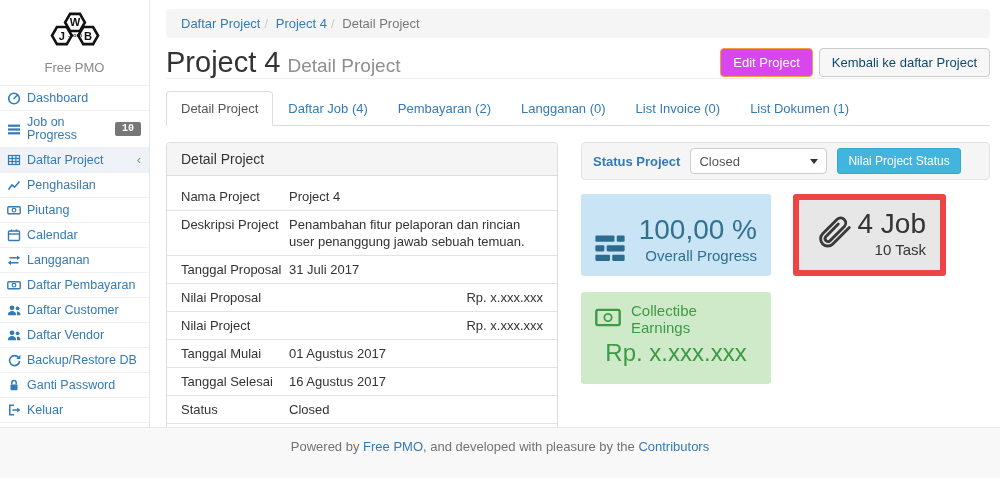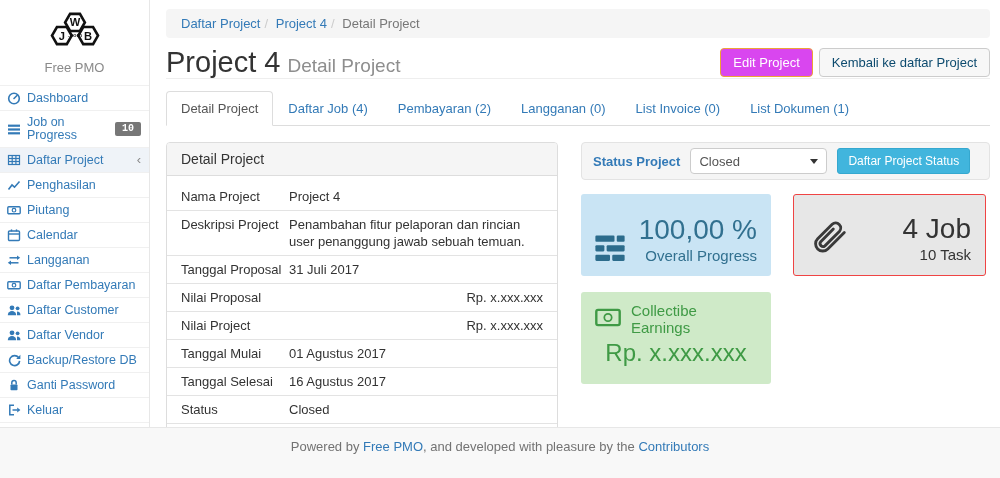--- a/index.html
+++ b/index.html
@@ -65,21 +65,21 @@
     font-size:13px; color:#555; display:flex; align-items:center; justify-content:space-between;
     padding:0 8px; cursor:pointer; }
   .caret { width:0; height:0; border-left:4px solid transparent; border-right:4px solid transparent;
     border-top:5px solid #333; }
   .btn-update { background:#41b5dd; border:1px solid #35a8cf; color:#fff; font-size:12px;
     padding:6px 10px; border-radius:3px; cursor:pointer; line-height:12px; }
 
   .cards { display:flex; gap:22px; margin-top:14px; }
   .card { border-radius:3px; height:82px; padding:10px 14px; display:flex; align-items:flex-end; }
   .card-progress { width:190px; background:#c9e4f4; color:#31708f; }
-  .card-jobs { width:193px; background:#e7e7e7; border:1px solid #ef4444; color:#333; }
+  .card-jobs { width:153px; background:#e7e7e7; border:6px solid #ef4444; color:#333; }
   .card-text { margin-left:auto; text-align:right; }
   .card-big { font-size:28px; line-height:32px; }
   .card-cap { font-size:15px; line-height:20px; }
   .card-earn { width:190px; background:#cfeac8; color:#3f9a45; border-radius:3px;
     margin-top:16px; height:92px; padding:10px 14px; }
   .earn-top { display:flex; align-items:center; gap:10px; font-size:15px; }
   .earn-val { font-size:24px; text-align:center; margin-top:3px; }
 
   
   .footer { position:absolute; left:0; right:0; top:427px; bottom:0; background:#f8f8f8;
@@ -313,21 +313,21 @@
         </div>
       </div>
 
       <div class="right-col">
         <div class="well">
           <span class="status-label">Status Project</span>
           <div class="fake-select">
             <span>Closed</span>
             <span class="caret"></span>
           </div>
-          <button class="btn-update">Daftar Project Status</button>
+          <button class="btn-update">Nilai Project Status</button>
         </div>
 
         <div class="cards">
           <div class="card card-progress">
             <span>
               <svg width="30" height="27" viewBox="0 0 26 24" fill="#2c6c8c">
                   <rect x="0" y="0.5" width="17" height="5.6" rx="1"></rect>
                   <rect x="19" y="0.5" width="7" height="5.6" rx="1"></rect>
                   <rect x="0" y="9" width="8" height="5.6" rx="1"></rect>
                   <rect x="10" y="9" width="16" height="5.6" rx="1"></rect>

